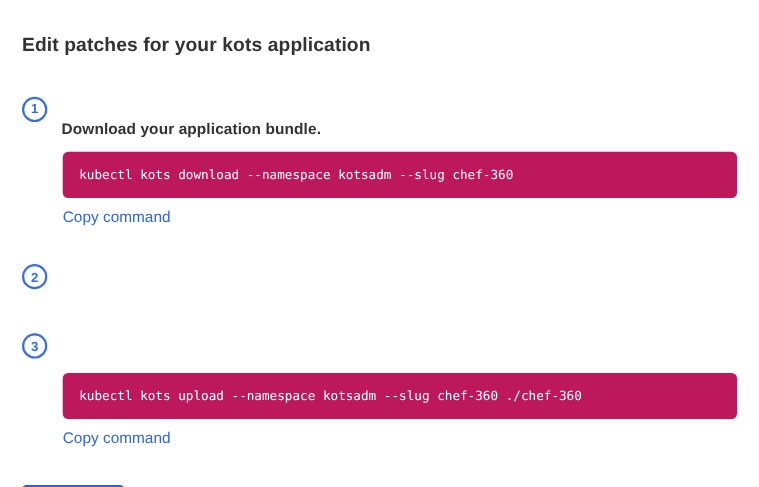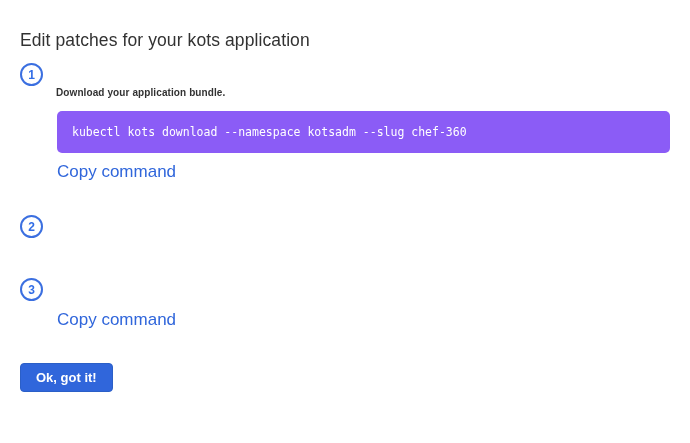--- a/index.html
+++ b/index.html
@@ -10,23 +10,24 @@
     font-family: "Liberation Sans", sans-serif;
     overflow: hidden;
   }
   .page {
     width: 690px;
     height: 443px;
     padding: 30px 20px 0 20px;
   }
   .page-title {
     font-size: 17.5px;
-    font-weight: 400;
+    font-weight: 700;
     color: #323232;
     letter-spacing: 0.1px;
+    margin-bottom: 22px;
   }
   .step-row {
     display: flex;
     align-items: center;
     gap: 13px;
   }
   .step-circle {
     flex: 0 0 auto;
     width: 23px;
     height: 23px;
@@ -34,47 +35,47 @@
     border-radius: 50%;
     color: #326de6;
     font-size: 12px;
     font-weight: 700;
     display: flex;
     align-items: center;
     justify-content: center;
     line-height: 1;
   }
   .step-heading {
-    font-size: 10px;
+    font-size: 14px;
     font-weight: 700;
     color: #323232;
     letter-spacing: 0.1px;
     margin-top: 36px;
   }
   .step-body {
     margin-left: 37px;
   }
   .code-block {
     margin-top: 13px;
     width: 613px;
-    background: #8b5cf6;
+    background: #be185d;
     color: #ffffff;
     border-radius: 5px;
     padding: 14px 15px;
     font-family: "DejaVu Sans Mono", monospace;
     font-size: 11.5px;
     line-height: 14px;
     white-space: pre;
     overflow: hidden;
   }
   .copy-link {
     display: inline-block;
     margin-top: 9px;
     color: #3066db;
-    font-size: 17px;
+    font-size: 14px;
     text-decoration: none;
     cursor: pointer;
   }
   .step-gap-sm { margin-top: 33px; }
   .step-gap-lg { margin-top: 40px; }
   .ok-button {
     margin-top: 33px;
     height: 29px;
     padding: 0 15px;
     background: #3066db;
@@ -109,19 +110,20 @@
     <div class="step-row">
       <span class="step-circle">2</span>
     </div>
   </section>
 
   <section class="step step-gap-lg">
     <div class="step-row">
       <span class="step-circle">3</span>
     </div>
     <div class="step-body">
+      <pre class="code-block">kubectl kots upload --namespace kotsadm --slug chef-360 ./chef-360</pre>
       <a class="copy-link">Copy command</a>
     </div>
   </section>
 
   <button class="ok-button">Ok, got it!</button>
 
 </div>
 
 </body></html>

